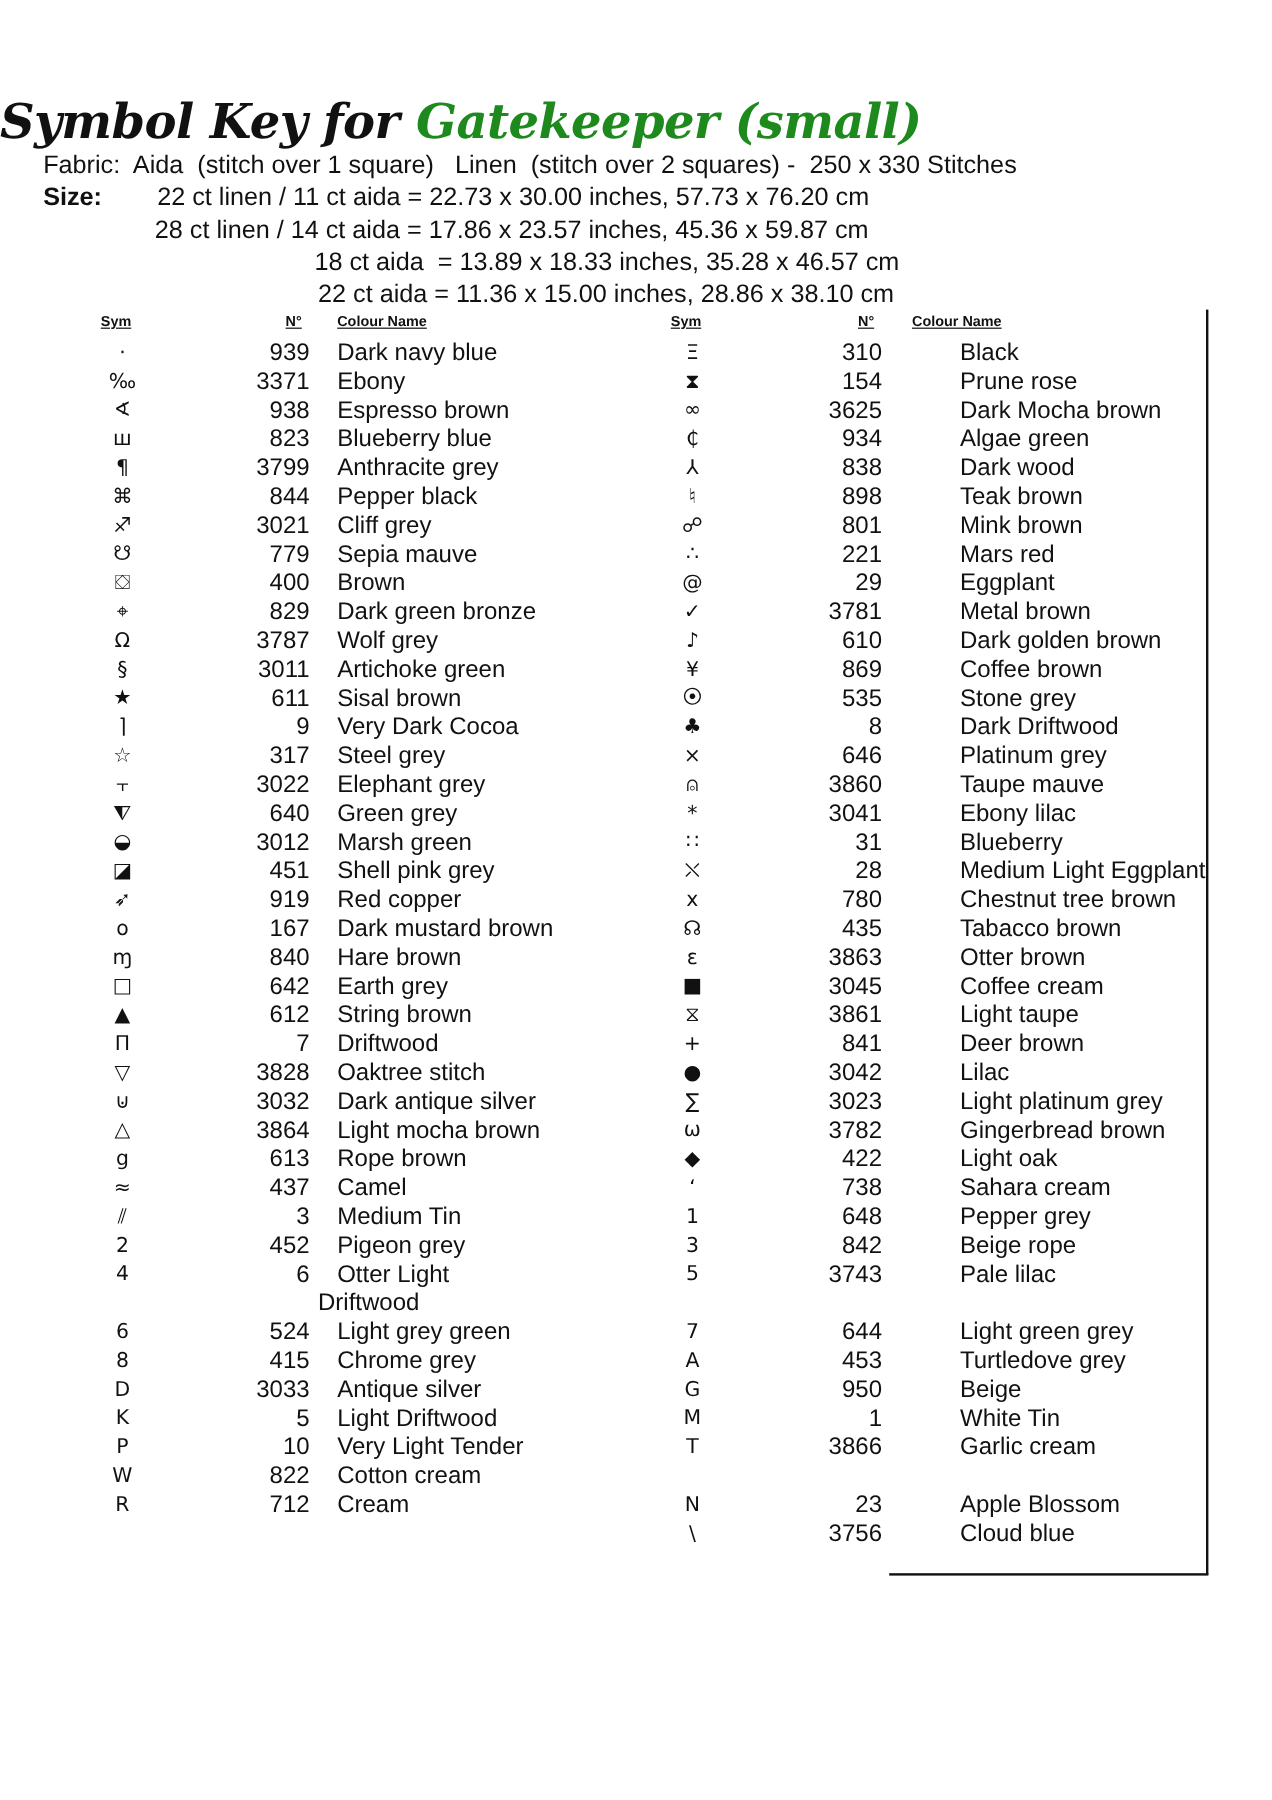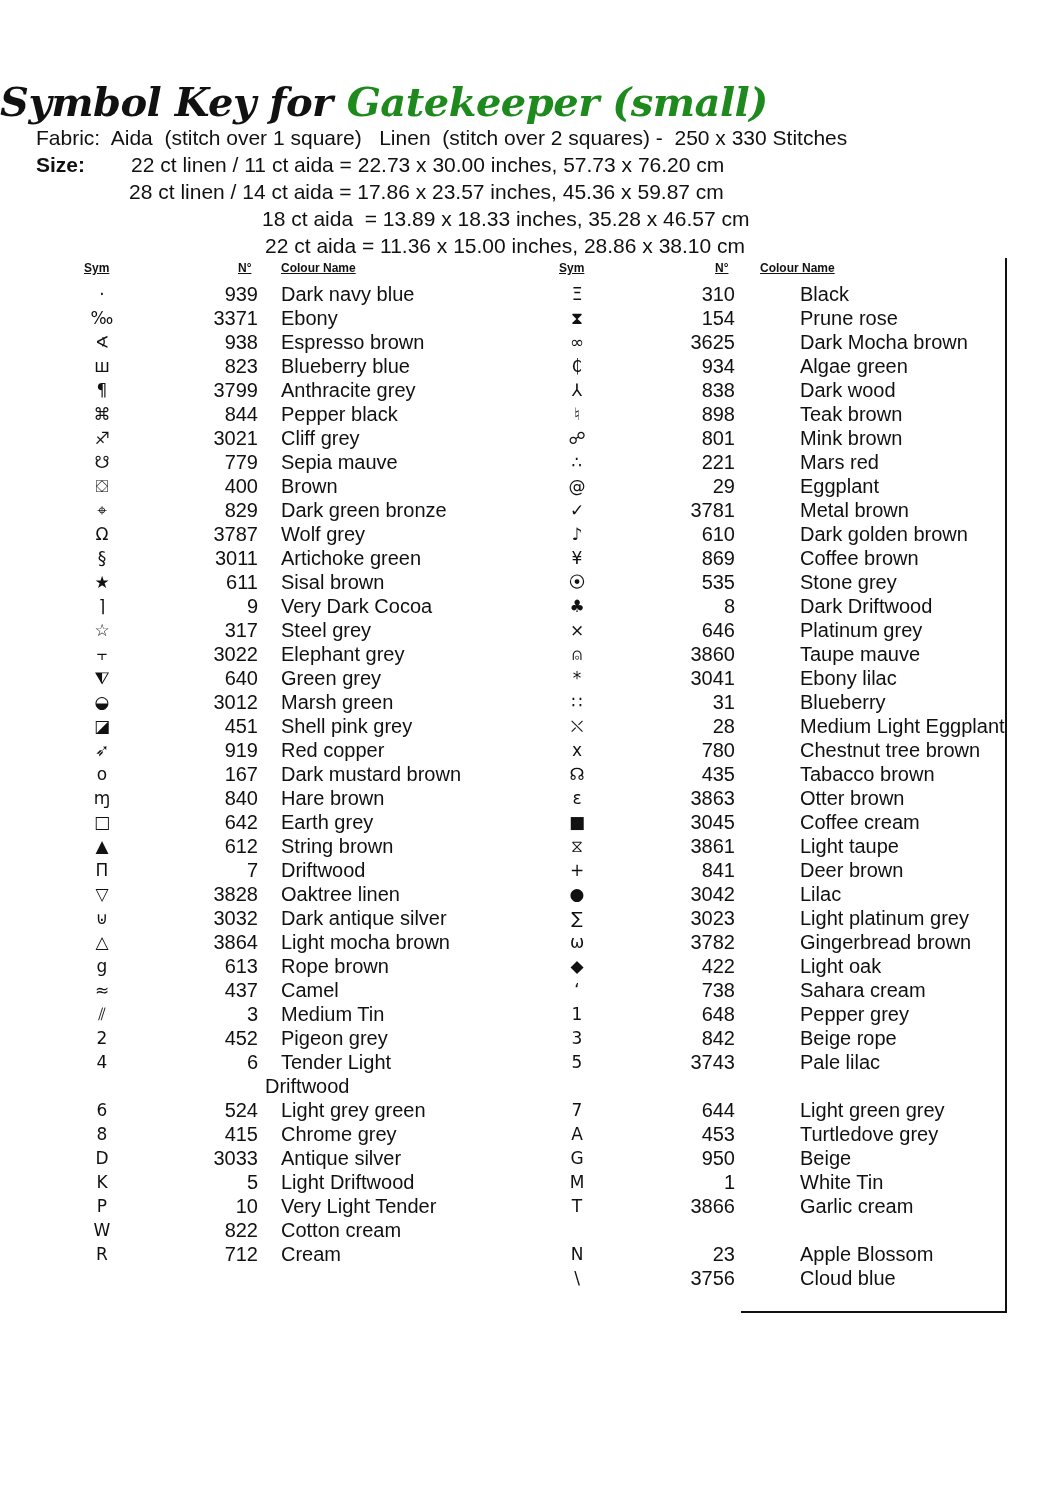--- a/index.html
+++ b/index.html
@@ -187,21 +187,21 @@
         <span class="c-name">String brown</span>
       </div>
       <div class="row">
         <span class="c-sym">Π</span>
         <span class="c-no">7</span>
         <span class="c-name">Driftwood</span>
       </div>
       <div class="row">
         <span class="c-sym">▽</span>
         <span class="c-no">3828</span>
-        <span class="c-name">Oaktree linen</span>
+        <span class="c-name">Oaktree stitch</span>
       </div>
       <div class="row">
         <span class="c-sym">⊍</span>
         <span class="c-no">3032</span>
         <span class="c-name">Dark antique silver</span>
       </div>
       <div class="row">
         <span class="c-sym">△</span>
         <span class="c-no">3864</span>
         <span class="c-name">Light mocha brown</span>
@@ -222,21 +222,21 @@
         <span class="c-name">Medium Tin</span>
       </div>
       <div class="row">
         <span class="c-sym">2</span>
         <span class="c-no">452</span>
         <span class="c-name">Pigeon grey</span>
       </div>
       <div class="row">
         <span class="c-sym">4</span>
         <span class="c-no">6</span>
-        <span class="c-name">Tender Light</span>
+        <span class="c-name">Otter Light</span>
       </div>
       <div class="row">
         <span class="c-cont">Driftwood</span>
       </div>
       <div class="row">
         <span class="c-sym">6</span>
         <span class="c-no">524</span>
         <span class="c-name">Light grey green</span>
       </div>
       <div class="row">

